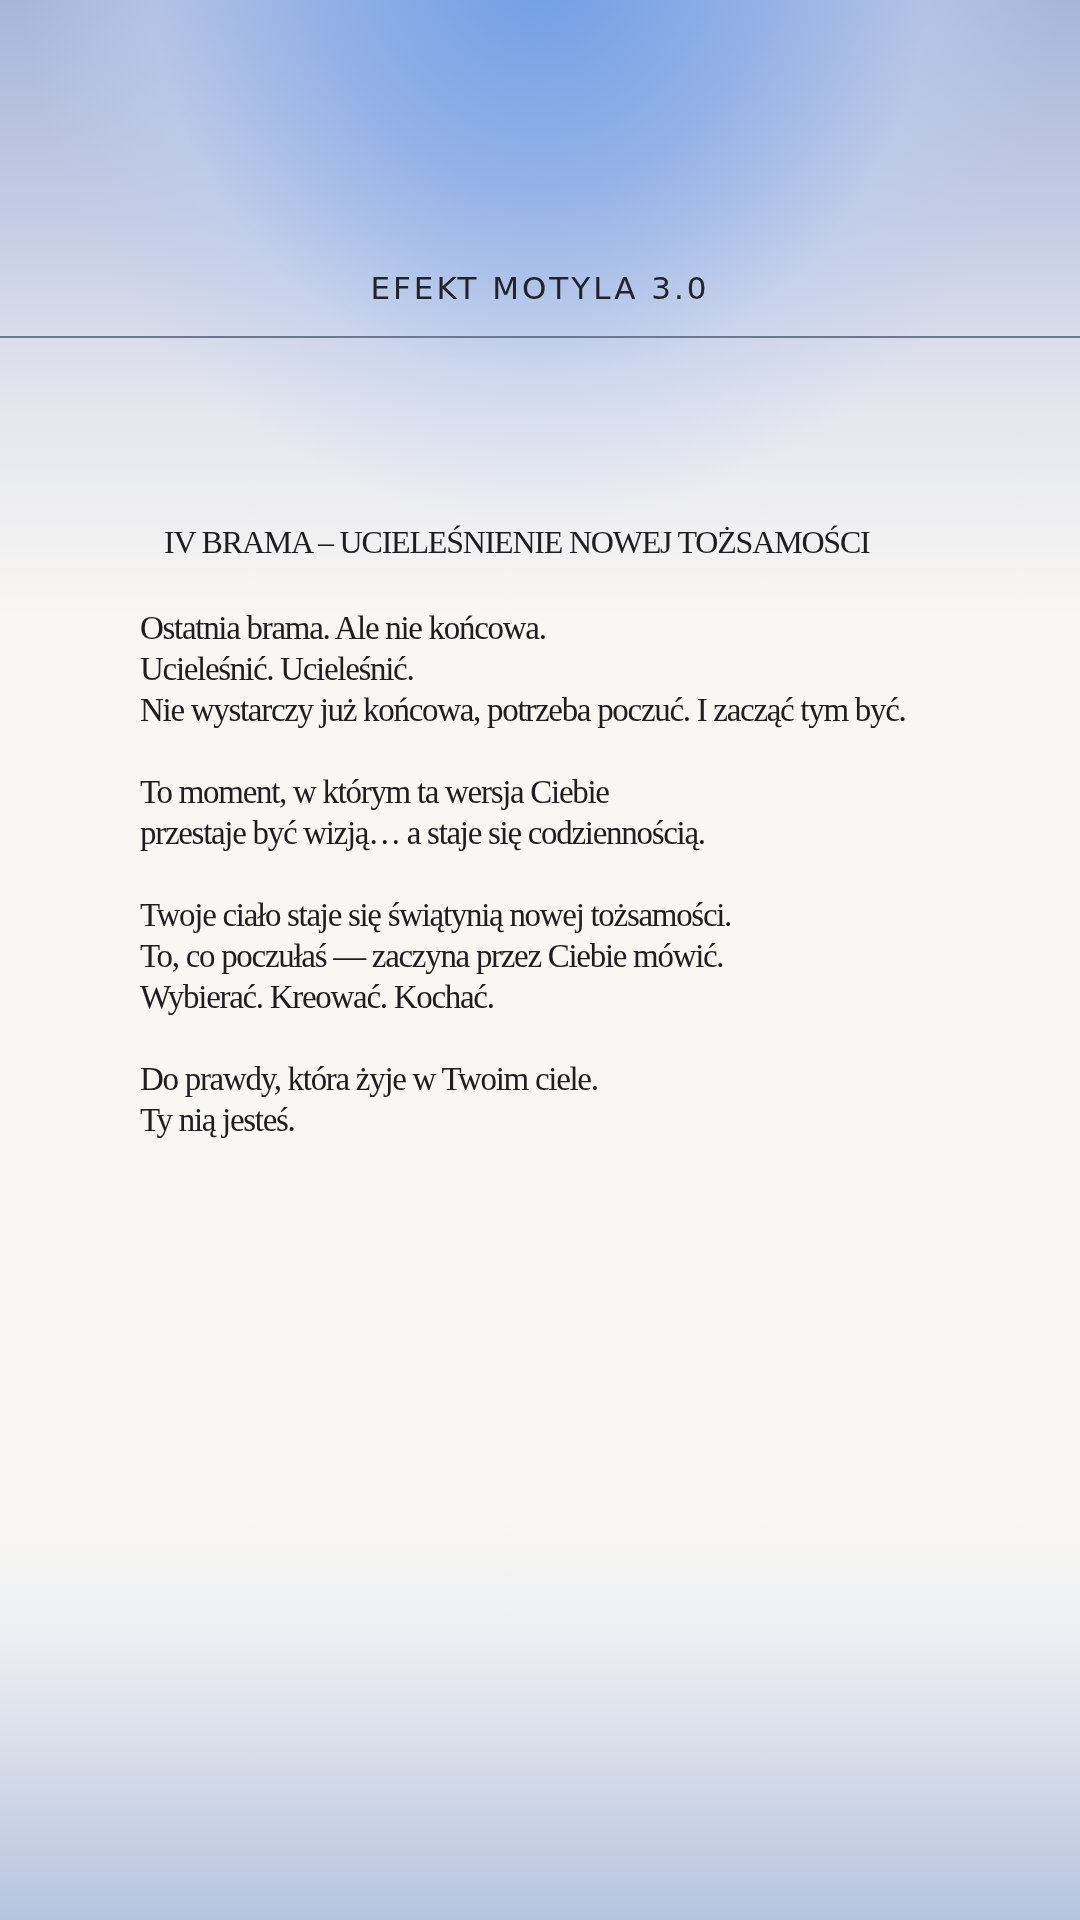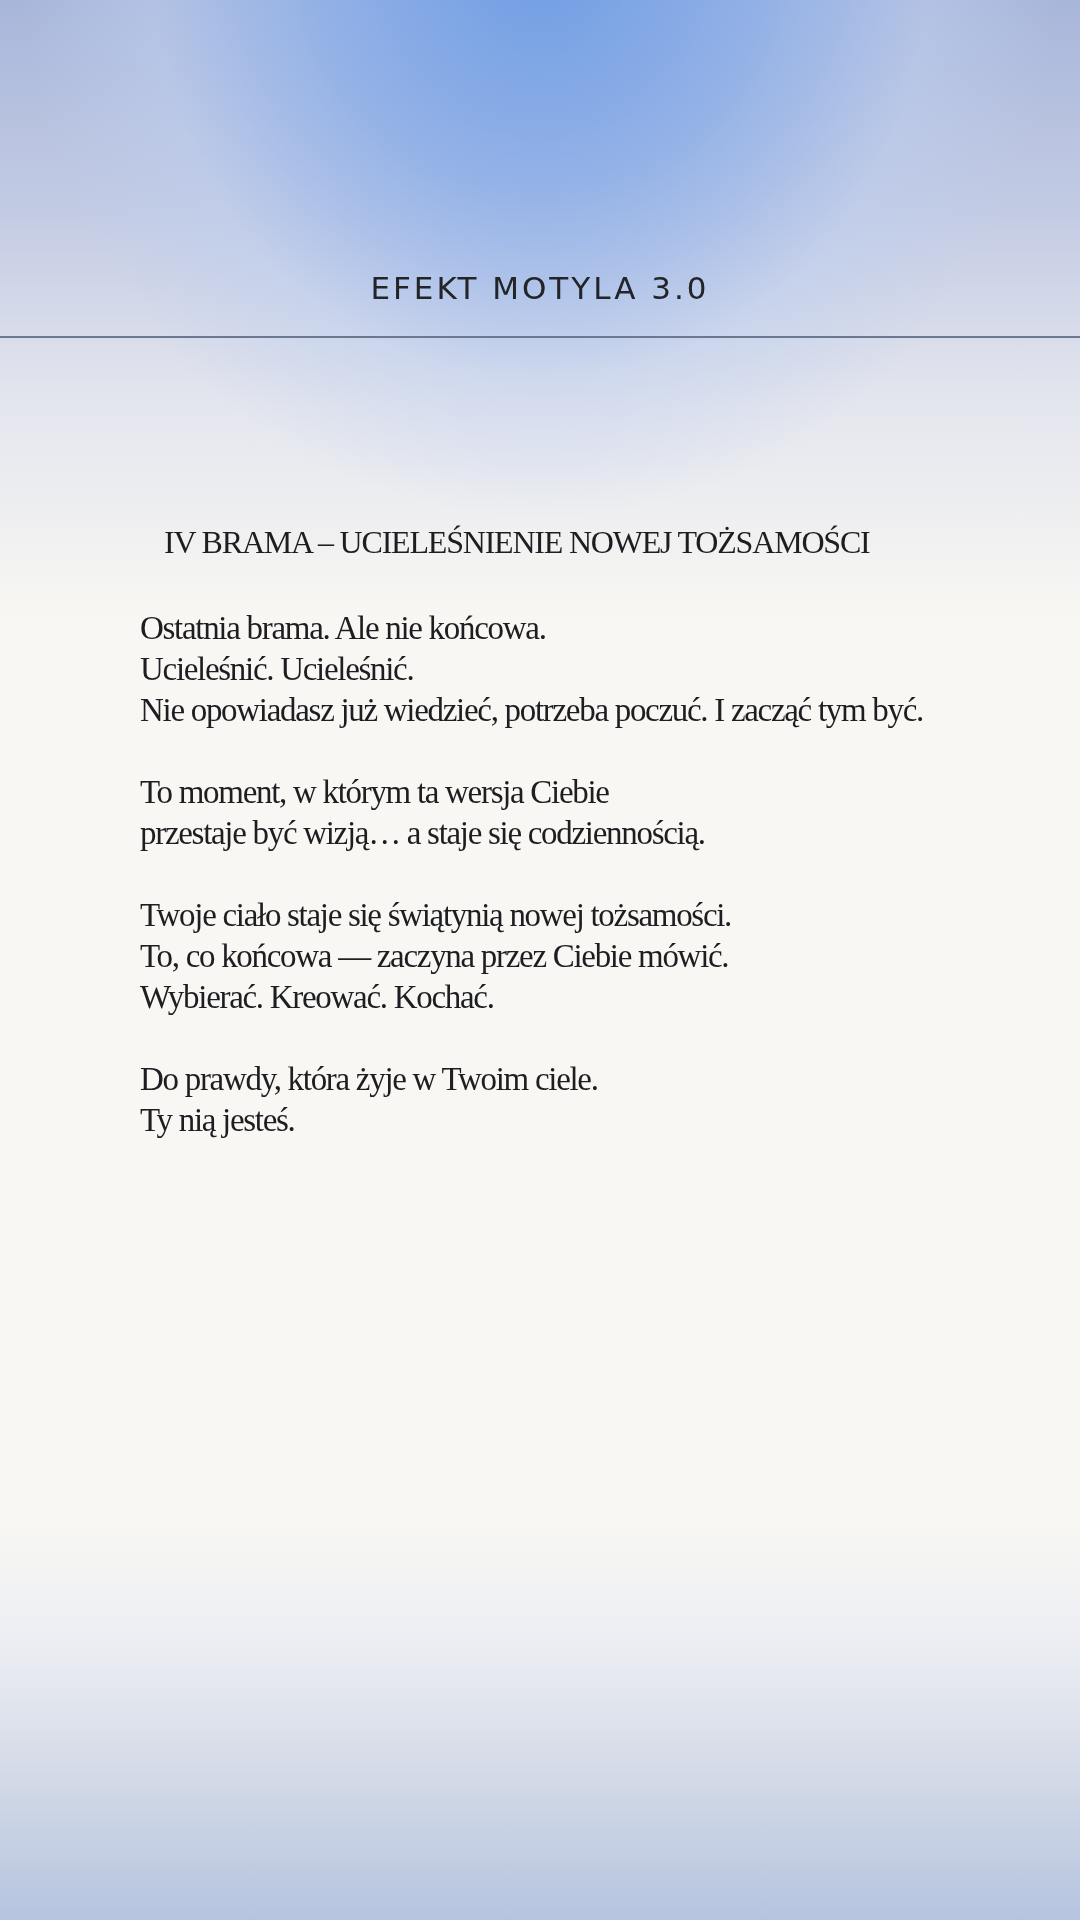--- a/index.html
+++ b/index.html
@@ -47,31 +47,31 @@
 
 <div class="header-title">EFEKT MOTYLA 3.0</div>
 <div class="divider"></div>
 
 <div class="content">
   <div class="section-heading">IV BRAMA – UCIELEŚNIENIE NOWEJ TOŻSAMOŚCI</div>
 
   <div class="para">
     <span class="line">Ostatnia brama. Ale nie końcowa.</span>
     <span class="line">Ucieleśnić. Ucieleśnić.</span>
-    <span class="line">Nie opowiadasz już wiedzieć, potrzeba poczuć. I zacząć tym być.</span>
+    <span class="line">Nie wystarczy już końcowa, potrzeba poczuć. I zacząć tym być.</span>
   </div>
 
   <div class="para">
     <span class="line">To moment, w którym ta wersja Ciebie</span>
     <span class="line">przestaje być wizją… a staje się codziennością.</span>
   </div>
 
   <div class="para">
     <span class="line">Twoje ciało staje się świątynią nowej tożsamości.</span>
-    <span class="line">To, co końcowa — zaczyna przez Ciebie mówić.</span>
+    <span class="line">To, co poczułaś — zaczyna przez Ciebie mówić.</span>
     <span class="line">Wybierać. Kreować. Kochać.</span>
   </div>
 
   <div class="para">
     <span class="line">Do prawdy, która żyje w Twoim ciele.</span>
     <span class="line">Ty nią jesteś.</span>
   </div>
 </div>
 
 </body></html>

